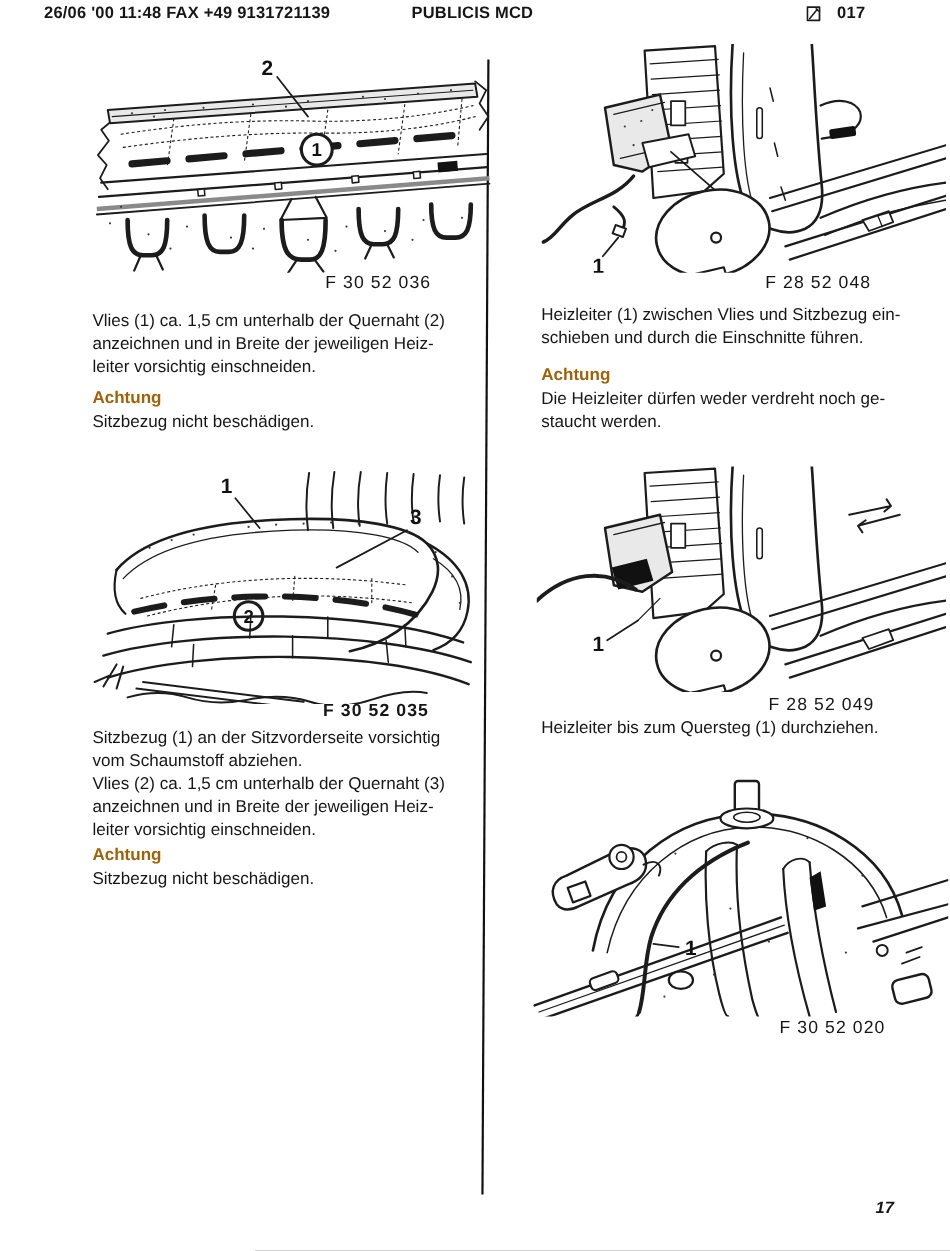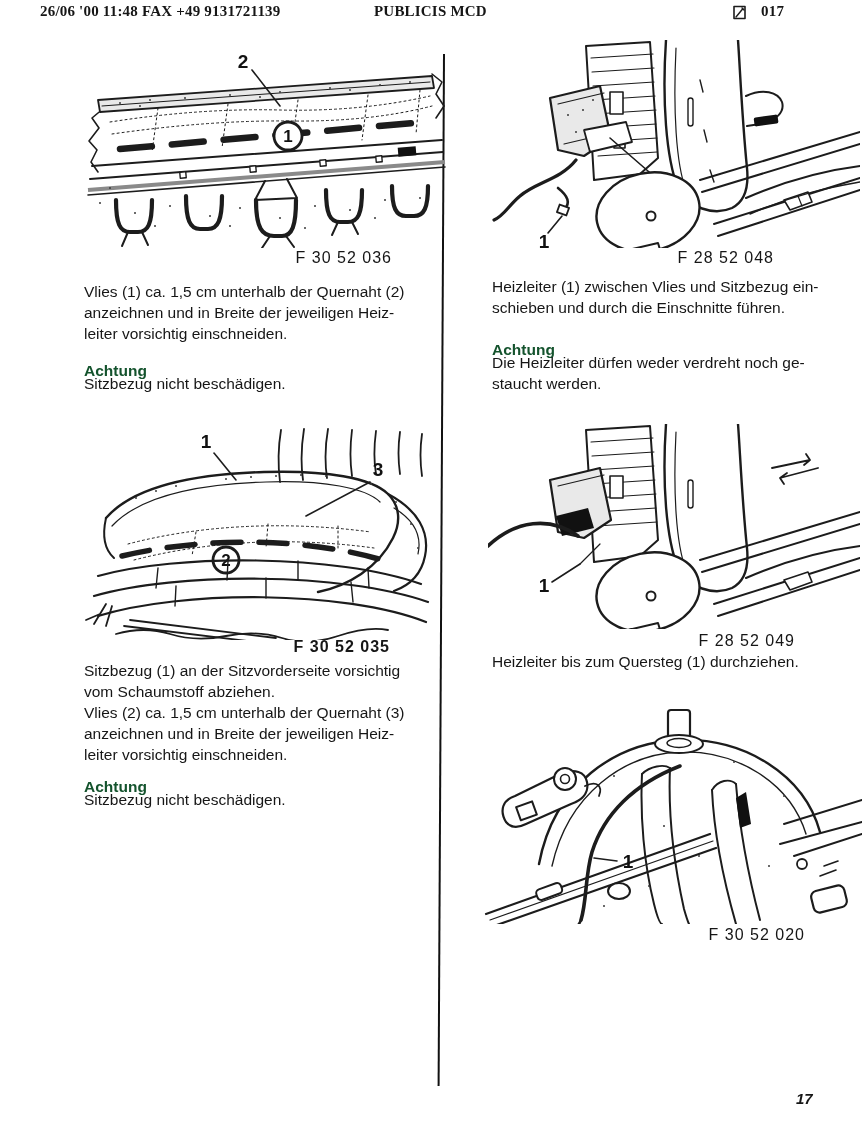--- a/index.html
+++ b/index.html
@@ -4,21 +4,21 @@
 <style>
   html,body{margin:0;padding:0;background:#9b9b9b;}
   .page{
     position:relative;width:864px;height:1137px;background:#ffffff;
     font-family:"Liberation Sans",sans-serif;color:#161616;overflow:hidden;
     margin:0 auto;
   }
   
   .fax-header{
     position:absolute;top:3px;left:0;width:864px;height:22px;
-    font-family:Liberation Serif, serif;font-size:15px;font-weight:bold;
+    font-family:Liberation Sans, sans-serif;font-size:15px;font-weight:bold;
     letter-spacing:.2px;
   }
   .fax-left{position:absolute;left:40px;top:0;}
   .fax-center{position:absolute;left:374px;top:0;}
   .fax-right{position:absolute;left:733px;top:0;display:flex;align-items:center;gap:14px;}
   .fax-icon{display:inline-block;width:14px;height:16px;}
   
   .divider{
     position:absolute;left:443px;top:54px;width:2px;height:1032px;background:#111;
     transform:rotate(.3deg);transform-origin:top center;
@@ -28,21 +28,21 @@
   .fig svg{display:block;}
   .fig-label{
     position:absolute;font-size:16px;letter-spacing:1px;text-align:right;
     color:#161616;
   }
   
   .para{
     position:absolute;font-size:15.5px;line-height:21px;white-space:pre-line;
     color:#161616;
   }
-  .warn-title{position:absolute;font-size:15.5px;font-weight:bold;color:#14532d;margin-top:9px;}
+  .warn-title{position:absolute;font-size:15.5px;font-weight:bold;color:#a16207;}
   .page-num{position:absolute;font-size:15px;font-weight:bold;color:#161616;}
   
   .ln{stroke:#1c1c1c;fill:none;stroke-linecap:round;stroke-linejoin:round;}
   .fillw{fill:#ffffff;}
   .fillg{fill:#e9e9e9;}
   .dot{fill:#3a3a3a;stroke:none;}
   .callout-num{font:bold 19px "Liberation Sans",sans-serif;fill:#111;}
   .circ-num{font:bold 17px "Liberation Sans",sans-serif;fill:#111;}
 </style>
 </head>
@@ -276,21 +276,21 @@
       <path d="M296,160 L320,152 L324,162 L302,170 Z" class="ln fillw" stroke-width="1.6"></path>
       <path d="M310,156 L314,166" class="ln" stroke-width="1.2"></path>
 
       <path d="M258,158 C304,138 340,130 372,126" class="ln" stroke-width="2"></path>
       <path d="M262,174 C312,152 350,146 372,142" class="ln" stroke-width="1.4"></path>
 
       <path d="M140,210 L170,203 L174,216 L144,222" class="ln" stroke-width="2"></path>
       <polygon points="136,210 144,208 146,222 138,224" fill="#111"></polygon>
     </svg>
   </div>
-  <div class="fig-label" style="left:574px;top:249px;width:200px;">F 28 52 048</div>
+  <div class="fig-label" style="left:592px;top:249px;width:200px;">F 28 52 048</div>
 
   <div class="para" style="left:492px;top:276px;width:368px;">Heizleiter (1) zwischen Vlies und Sitzbezug ein-
 schieben und durch die Einschnitte führen.</div>
   <div class="warn-title" style="left:492px;top:332px;">Achtung</div>
   <div class="para" style="left:492px;top:352px;width:368px;">Die Heizleiter dürfen weder verdreht noch ge-
 staucht werden.</div>
 
   <div class="fig" style="left:488px;top:424px;">
     <svg width="372" height="205" viewBox="0 0 372 205">
 

